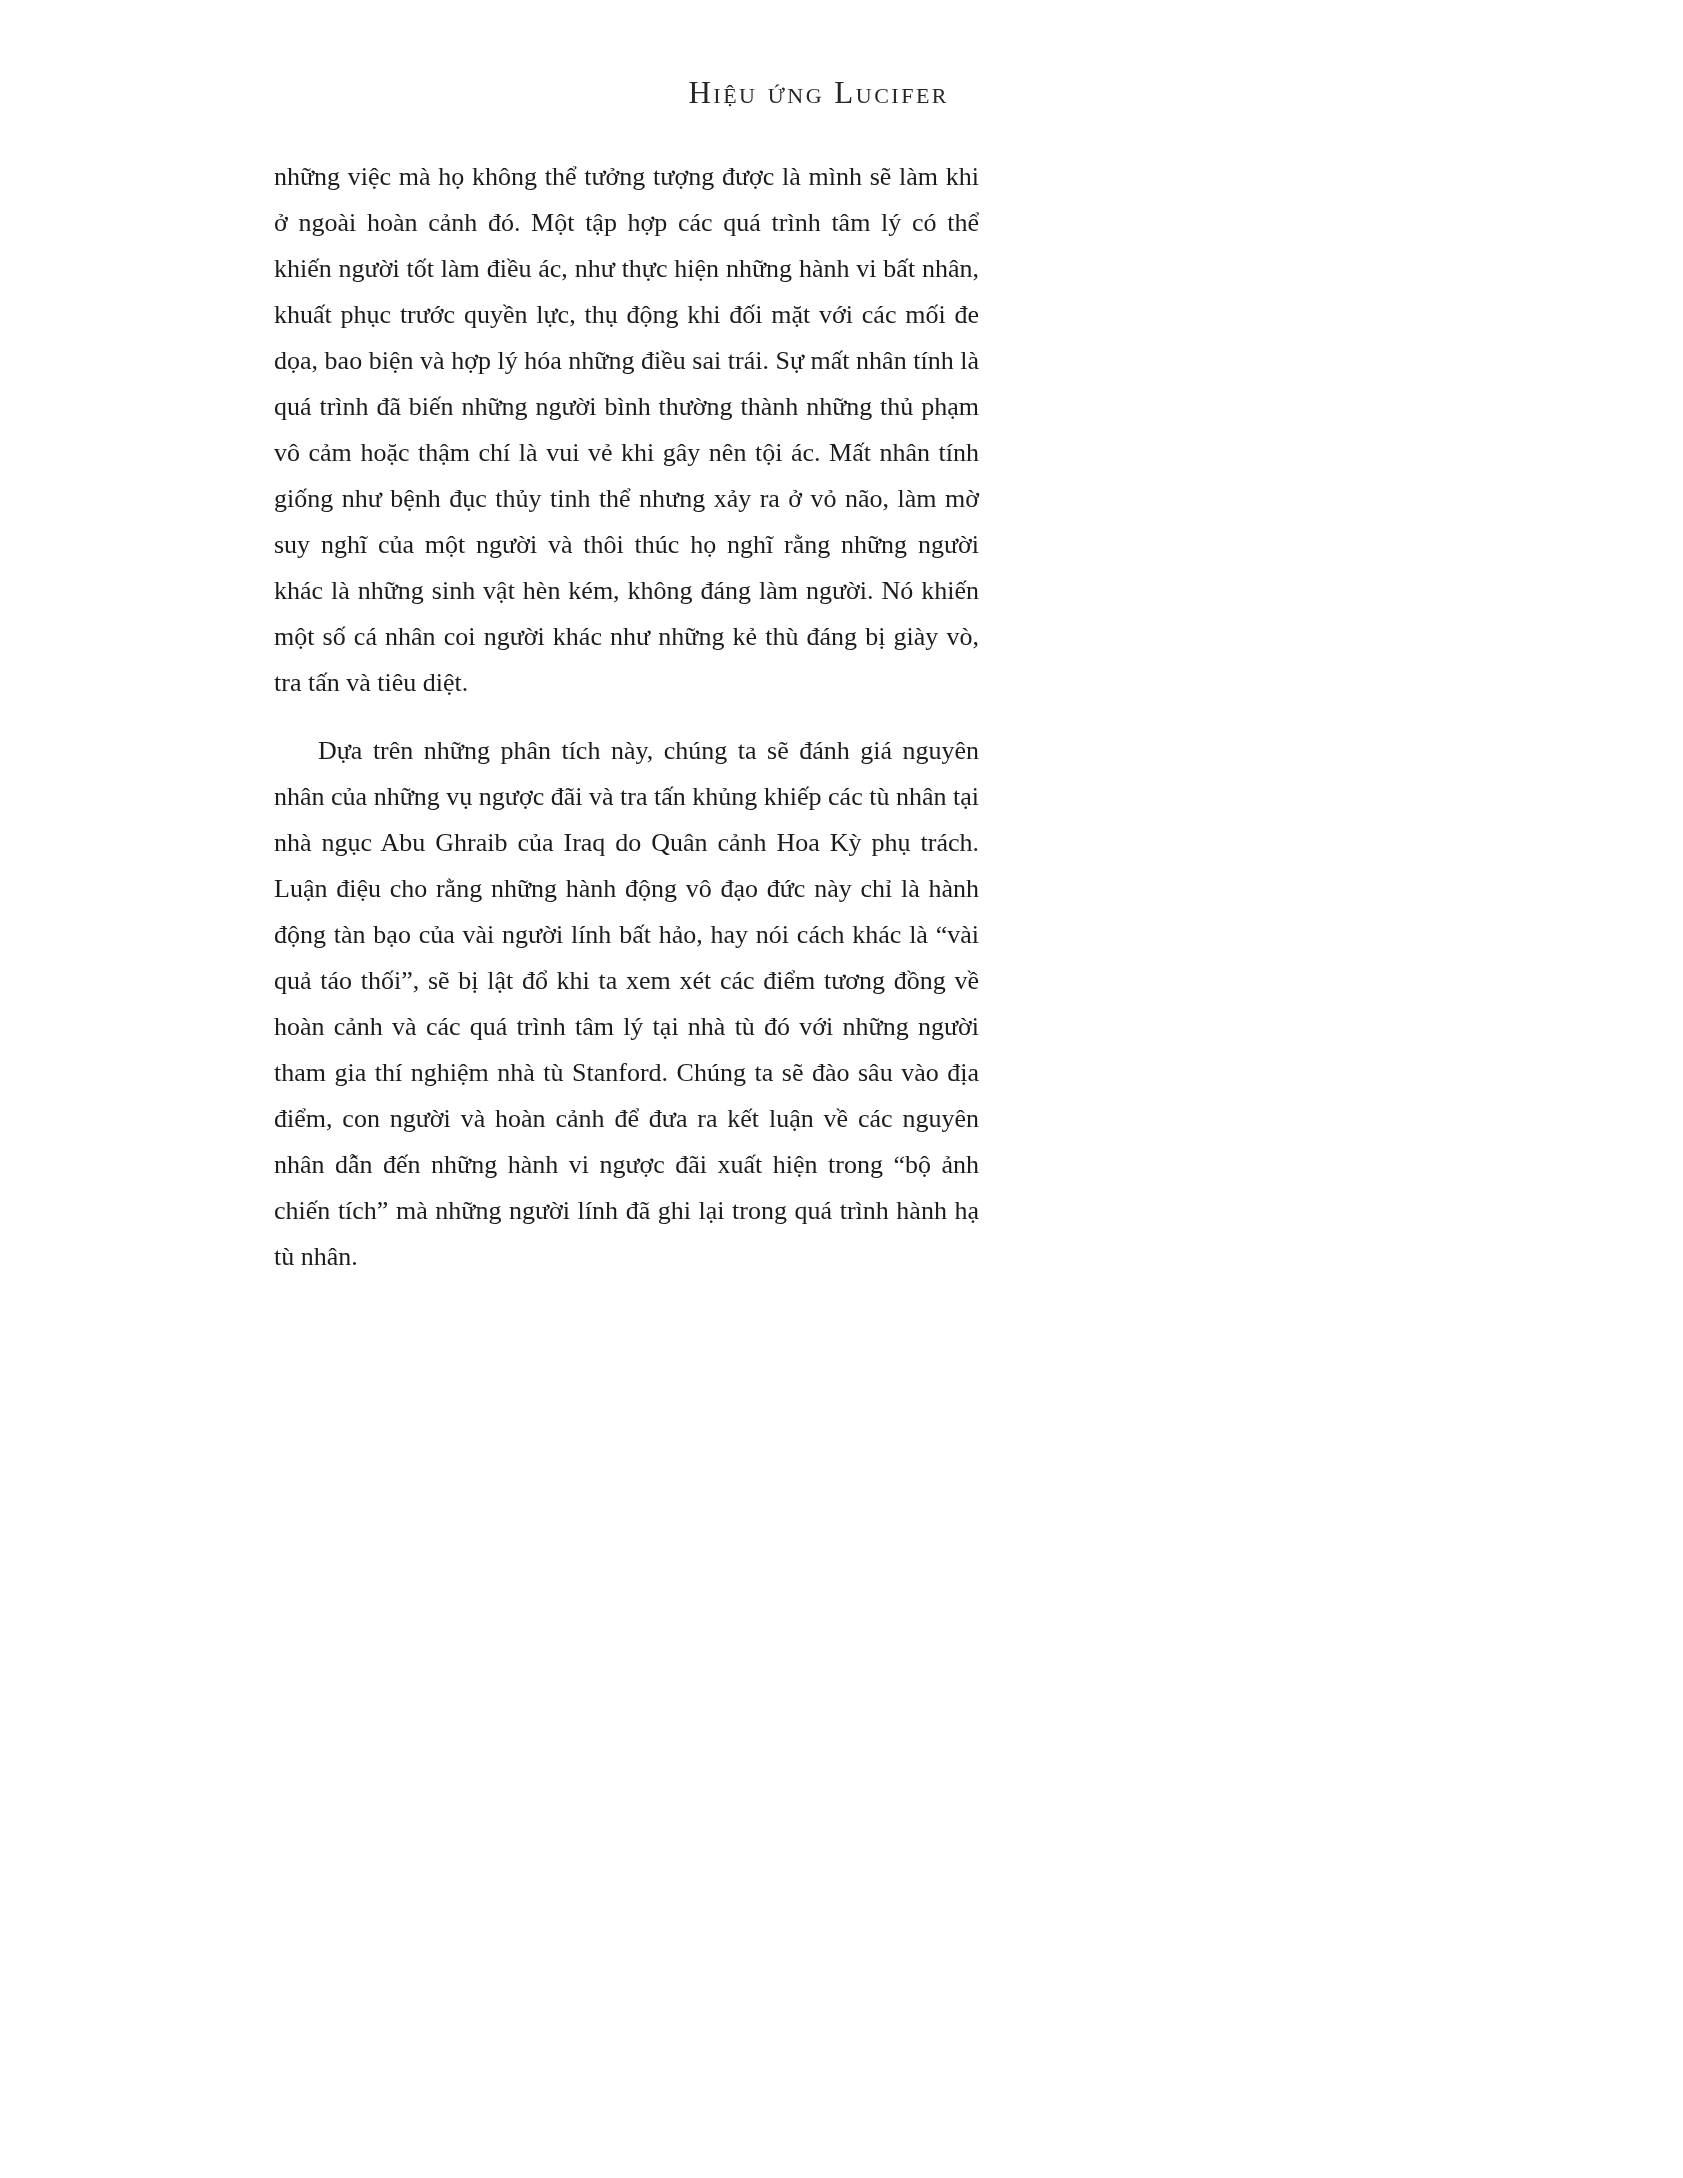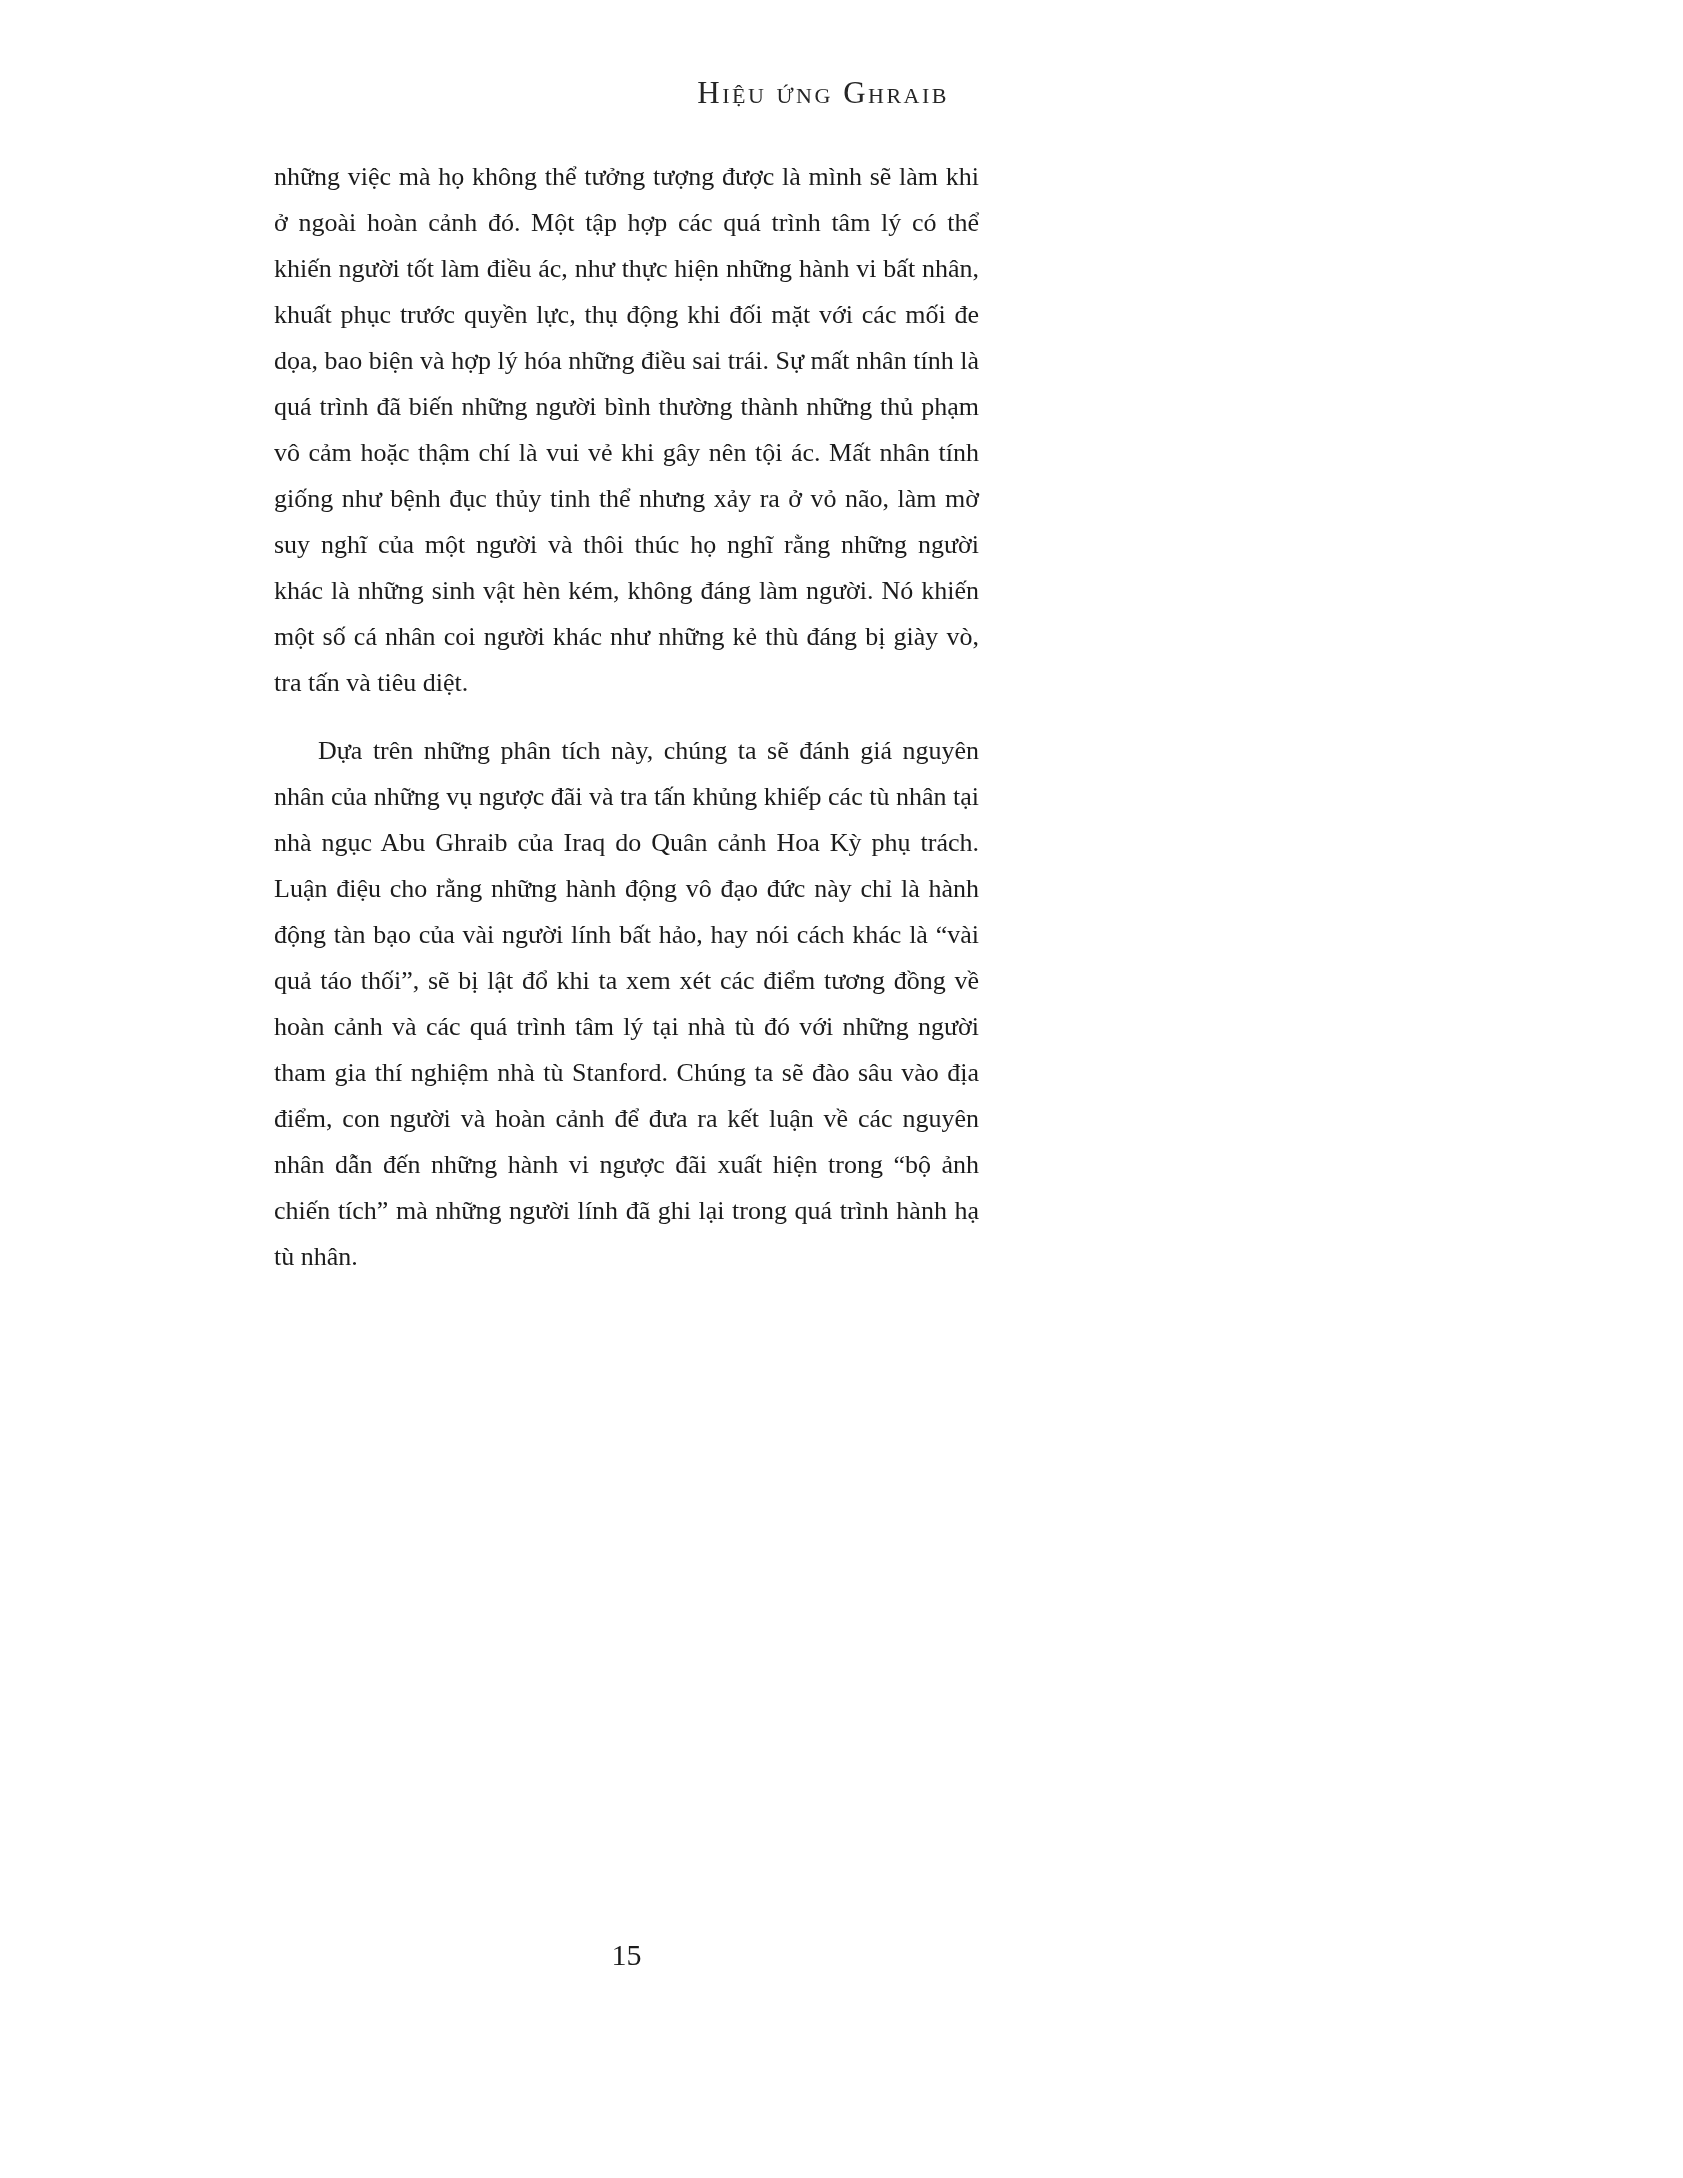--- a/index.html
+++ b/index.html
@@ -54,23 +54,22 @@
     text-align: center;
     font-size: 30px;
     color: #1c1c1c;
   }
 </style>
 </head>
 <body>
 
 <div class="page">
 
-  <div class="running-header">Hiệu ứng Ghraib</div>
+  <div class="running-header">Hiệu ứng Lucifer</div>
 
   <div class="body-text">
     <p class="para">những việc mà họ không thể tưởng tượng được là mình sẽ làm khi ở ngoài hoàn cảnh đó. Một tập hợp các quá trình tâm lý có thể khiến người tốt làm điều ác, như thực hiện những hành vi bất nhân, khuất phục trước quyền lực, thụ động khi đối mặt với các mối đe dọa, bao biện và hợp lý hóa những điều sai trái. Sự mất nhân tính là quá trình đã biến những người bình thường thành những thủ phạm vô cảm hoặc thậm chí là vui vẻ khi gây nên tội ác. Mất nhân tính giống như bệnh đục thủy tinh thể nhưng xảy ra ở vỏ não, làm mờ suy nghĩ của một người và thôi thúc họ nghĩ rằng những người khác là những sinh vật hèn kém, không đáng làm người. Nó khiến một số cá nhân coi người khác như những kẻ thù đáng bị giày vò, tra tấn và tiêu diệt.</p>
     <p class="para indented">Dựa trên những phân tích này, chúng ta sẽ đánh giá nguyên nhân của những vụ ngược đãi và tra tấn khủng khiếp các tù nhân tại nhà ngục Abu Ghraib của Iraq do Quân cảnh Hoa Kỳ phụ trách. Luận điệu cho rằng những hành động vô đạo đức này chỉ là hành động tàn bạo của vài người lính bất hảo, hay nói cách khác là “vài quả táo thối”, sẽ bị lật đổ khi ta xem xét các điểm tương đồng về hoàn cảnh và các quá trình tâm lý tại nhà tù đó với những người tham gia thí nghiệm nhà tù Stanford. Chúng ta sẽ đào sâu vào địa điểm, con người và hoàn cảnh để đưa ra kết luận về các nguyên nhân dẫn đến những hành vi ngược đãi xuất hiện trong “bộ ảnh chiến tích” mà những người lính đã ghi lại trong quá trình hành hạ tù nhân.</p>
   </div>
 
-  <div class="page-footer">15</div>
 
 </div>
 
 
 </body></html>

